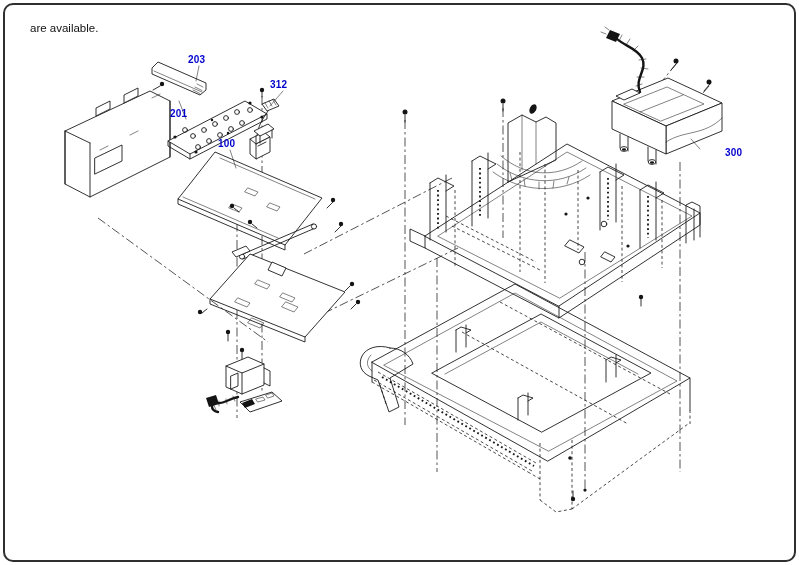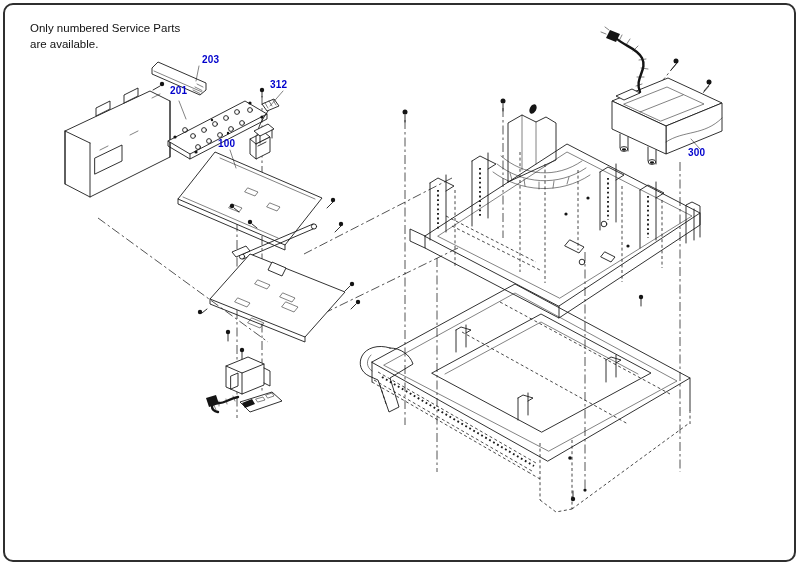--- a/index.html
+++ b/index.html
@@ -3,25 +3,25 @@
 <meta charset="utf-8">
 <style>
   html,body{margin:0;padding:0;background:#e8e8e8}
   .sheet{position:relative;width:799px;height:565px;background:#ffffff;
          font-family:"Liberation Sans",sans-serif;overflow:hidden}
   .frame{position:absolute;left:3px;top:3px;right:3px;bottom:3px;
          border:2.5px solid #2f2f2f;border-radius:10px;pointer-events:none}
   .diagram-svg{position:absolute;left:0;top:0}
   .note{position:absolute;left:30px;top:21px;font-size:11.5px;line-height:15.5px;color:#101010}
   .callout{position:absolute;font-size:10px;font-weight:700;color:#0000cc;letter-spacing:.2px}
-  .c203{left:202px;top:54px}
-  .c201{left:170px;top:85px}
+  .c203{left:188px;top:54px}
+  .c201{left:170px;top:108px}
   .c202{left:270px;top:79px}
   .c200{left:218px;top:138px}
-  .c300{left:688px;top:147px}
+  .c300{left:725px;top:147px}
   .footer{position:absolute;left:0;top:526px;width:100%;height:20px;color:#101010}
   .f-title{position:absolute;left:206px;top:0;font-size:13px}
   .f-no{position:absolute;left:549px;top:0;font-size:13px}
   .f-rev{position:absolute;left:604px;top:3px;font-size:10px}
   .f-code{position:absolute;left:646px;top:3px;font-size:10px}
   
   .ln{stroke:#1b1b1b;fill:none;stroke-width:.9;stroke-linecap:round;stroke-linejoin:round}
   .lnf{stroke:#1b1b1b;fill:#ffffff;stroke-width:.9;stroke-linejoin:round}
   .thin{stroke:#1b1b1b;fill:none;stroke-width:.55;stroke-linecap:round}
   .dsh{stroke:#1b1b1b;fill:none;stroke-width:.8;stroke-dasharray:3,2.6}
@@ -261,21 +261,20 @@
       <path class="thin" d="M179,101 L186,119"></path>
       <path class="thin" d="M283,91 L270,106"></path>
       <path class="thin" d="M230,150 L236,168"></path>
       <path class="thin" d="M700,149 L691,139"></path>
     </g>
   </svg>
 
   <div class="frame"></div>
 
   <div class="note">
-    <div>Only numbered Service Parts</div>
     <div>are available.</div>
   </div>
 
   <div class="callout c203">203</div>
   <div class="callout c201">201</div>
   <div class="callout c202">312</div>
   <div class="callout c200">100</div>
   <div class="callout c300">300</div>
 
 

